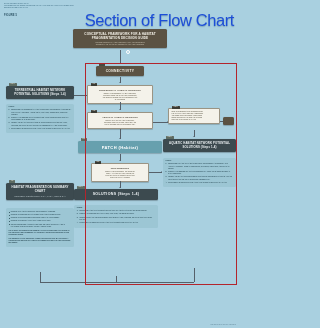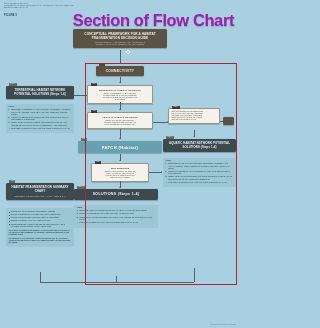--- a/index.html
+++ b/index.html
@@ -25,22 +25,22 @@
     letter-spacing: .02px;
   }
   .hdr-meta div { white-space: nowrap; overflow: hidden; }
   .figure-label {
     position: absolute; left: 4px; top: 14px;
     font-size: 2.6px; font-weight: bold;
     color: #2c5265; letter-spacing: .15px;
   }
   .main-title {
     position: absolute; right: 6px; top: 11px;
-    font-size: 16.5px; font-weight: bold;
-    color: #a21caf; letter-spacing: -0.4px;
+    font-size: 16.5px; font-weight: normal;
+    color: #1d4ed8; letter-spacing: -0.4px;
     text-shadow: 0 0.6px 1.1px rgba(40,80,100,.32);
     white-space: nowrap;
   }
 
   
   .box { position: absolute; }
   .bx-title {
     text-align: center; font-weight: bold;
     letter-spacing: .12px; line-height: 1.3;
   }

